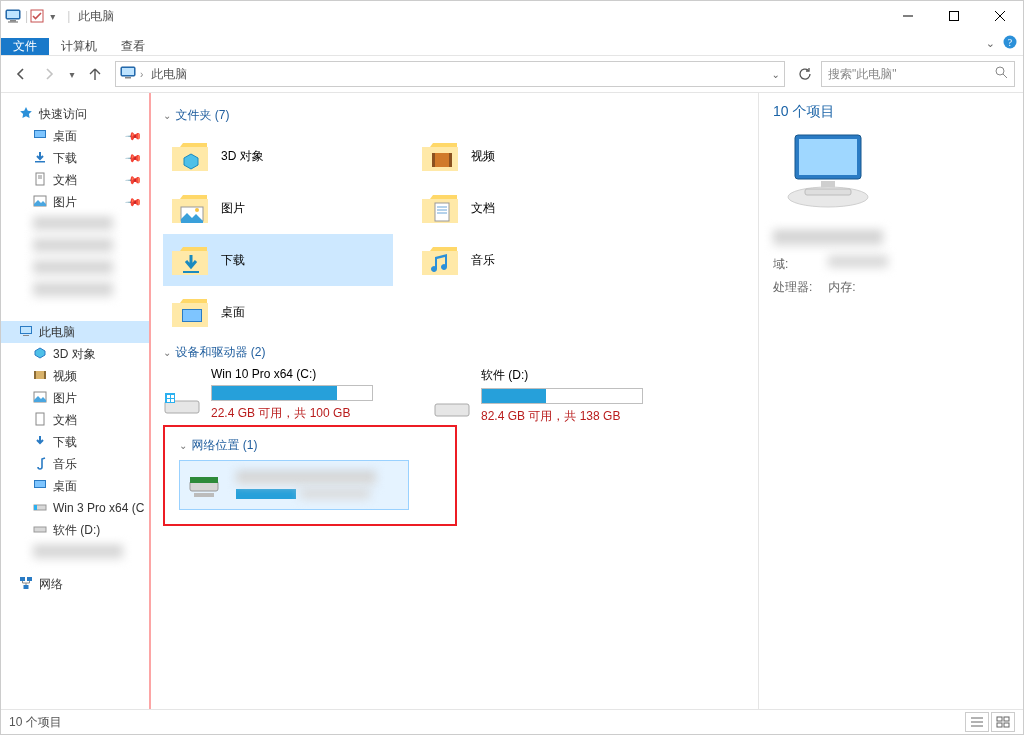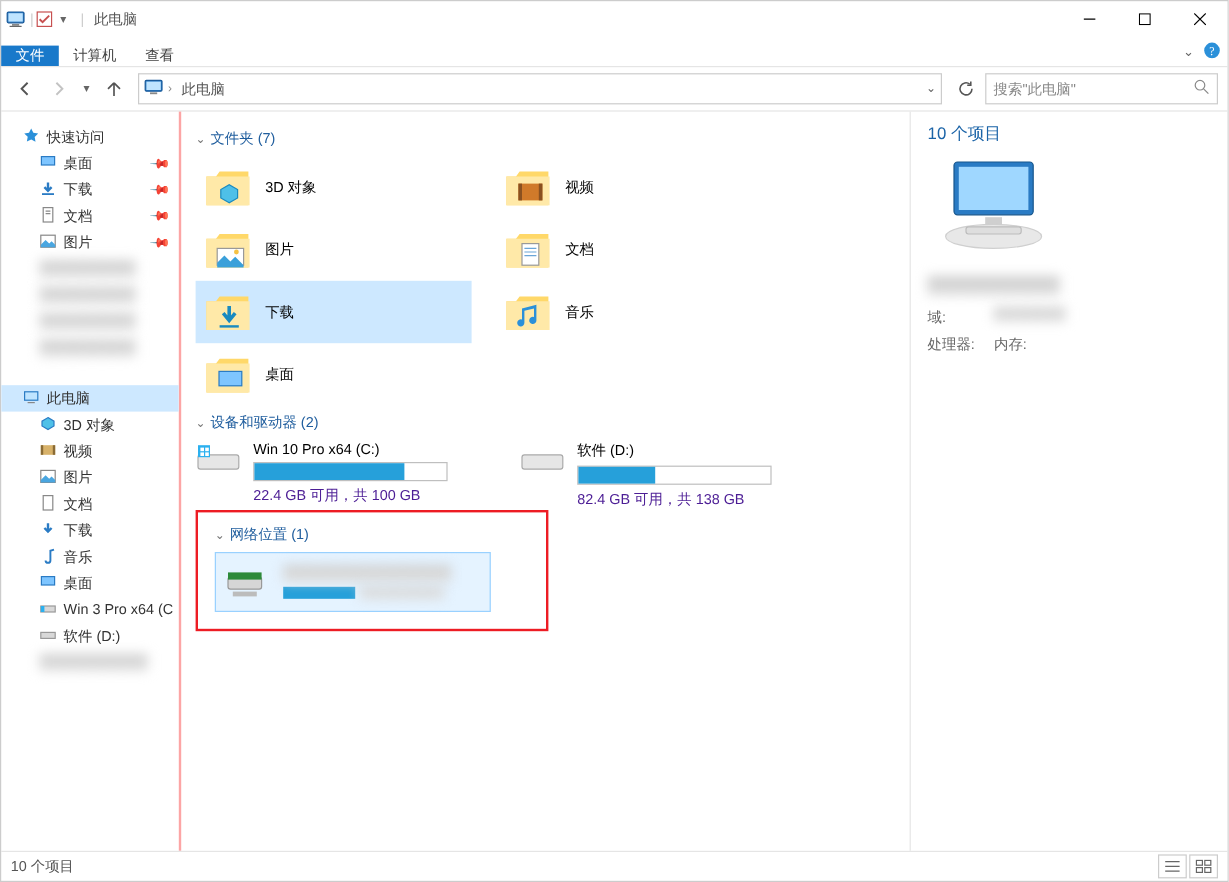--- a/index.html
+++ b/index.html
@@ -38,24 +38,24 @@
  repeating-linear-gradient(90deg,#e8e8e8 0 8px,transparent 8px 16px);}
 .details-table{display:grid;grid-template-columns:auto 1fr;row-gap:6px;column-gap:16px;color:#666;font-size:12px}
 .group-header{display:flex;align-items:center;gap:4px;color:#205e9e;margin:6px 0;font-size:12px}
 .group-header .chev{color:#777;font-size:10px}
 .folders{display:flex;flex-wrap:wrap;gap:0px 20px;max-width:540px}
 .folder-item{width:230px;height:52px;display:flex;align-items:center;gap:10px;padding:4px 6px;box-sizing:border-box}
 .folder-item.selected{background:#cde8ff}
 .folder-icon{width:42px;height:38px;display:flex;align-items:center;justify-content:center}
 .drives{display:flex;gap:40px}
 .drive{width:230px}
-.drive-top{display:flex;align-items:flex-start;gap:8px}
+.drive-top{display:flex;align-items:flex-end;gap:8px}
 .drive-bar{width:160px;height:14px;border:1px solid #bfbfbf;background:#fff;margin-top:4px}
 .drive-bar-fill{height:100%;background:#26a0da}
-.drive-sub{color:#4c1d95;margin-top:4px;font-size:12px}
+.drive-sub{color:#b91c1c;margin-top:4px;font-size:12px}
 .network-box{border:2px solid #ed1c24;padding:10px 14px 14px 14px;width:294px;box-sizing:border-box}
 .network-item{border:1px solid #99d1ff;background:#e5f3ff;width:230px;height:50px;display:flex;align-items:center;gap:10px;padding:4px 6px;box-sizing:border-box}
 .statusbar{height:24px;border-top:1px solid #e5e5e5;display:flex;align-items:center;padding:0 8px;font-size:12px;color:#555;justify-content:space-between}
 .view-switch{display:flex;gap:2px}
 .view-switch div{width:22px;height:18px;border:1px solid #ccc;display:flex;align-items:center;justify-content:center}
 </style>
 </head>
 <body>
 
 <div class="window">
@@ -287,20 +287,29 @@
           <span><svg width="14" height="14">
               <rect x="1" y="5" width="12" height="5" fill="#d8d8d8" stroke="#999"></rect>
             </svg></span>
           <span>软件 (D:)</span>
         </div>
       <div class="nav-node depth2">
           <div class="pixelated" style="width:90px;height:14px"></div>
         </div>
 
       <div style="height:10px"></div>
+      <div class="nav-node">
+        <span><svg width="14" height="14">
+              <rect x="1" y="1" width="5" height="4" fill="#2a7bc4"></rect>
+              <rect x="8" y="1" width="5" height="4" fill="#2a7bc4"></rect>
+              <rect x="4.5" y="9" width="5" height="4" fill="#2a7bc4"></rect>
+              <path d="M3.5 5v2h7V5M7 7v2" stroke="#888" fill="none"></path>
+            </svg></span>
+        <span>网络</span>
+      </div>
     </div>
 
     <div class="main">
       <div class="group-header">
         <span class="chev">⌄</span>
         <span>文件夹 (7)</span>
       </div>
       <div class="folders">
 
         <div class="folder-item">

